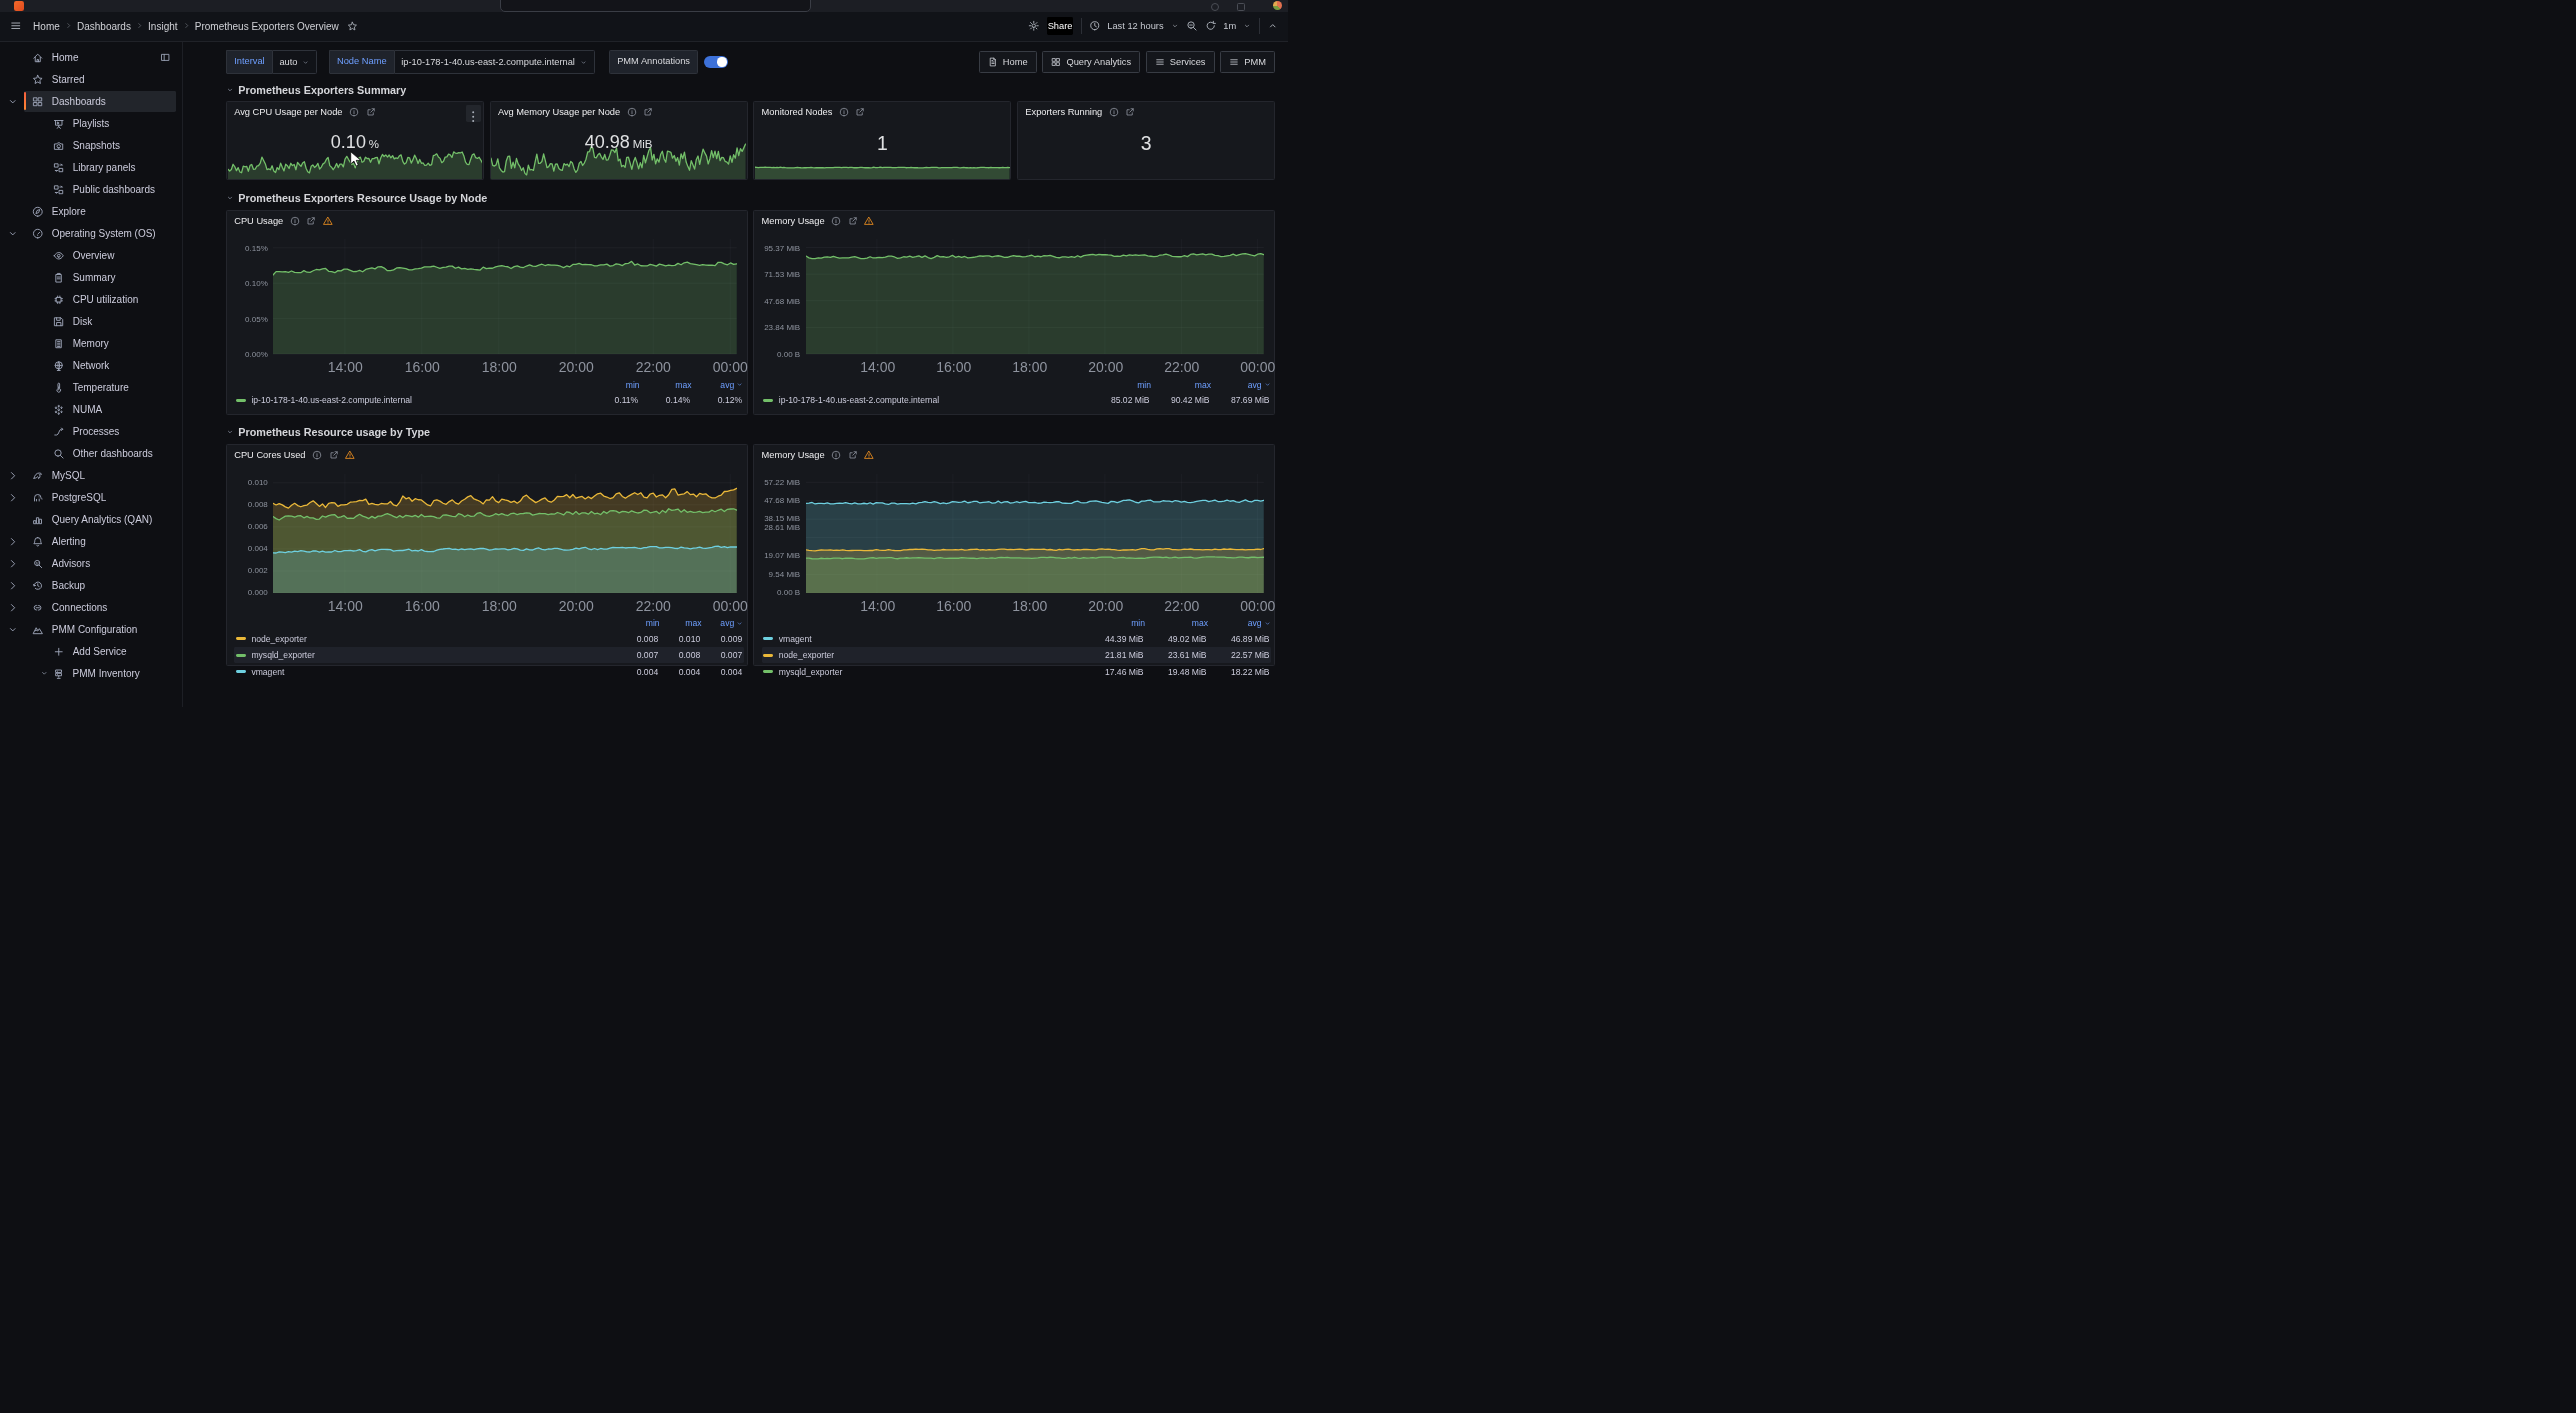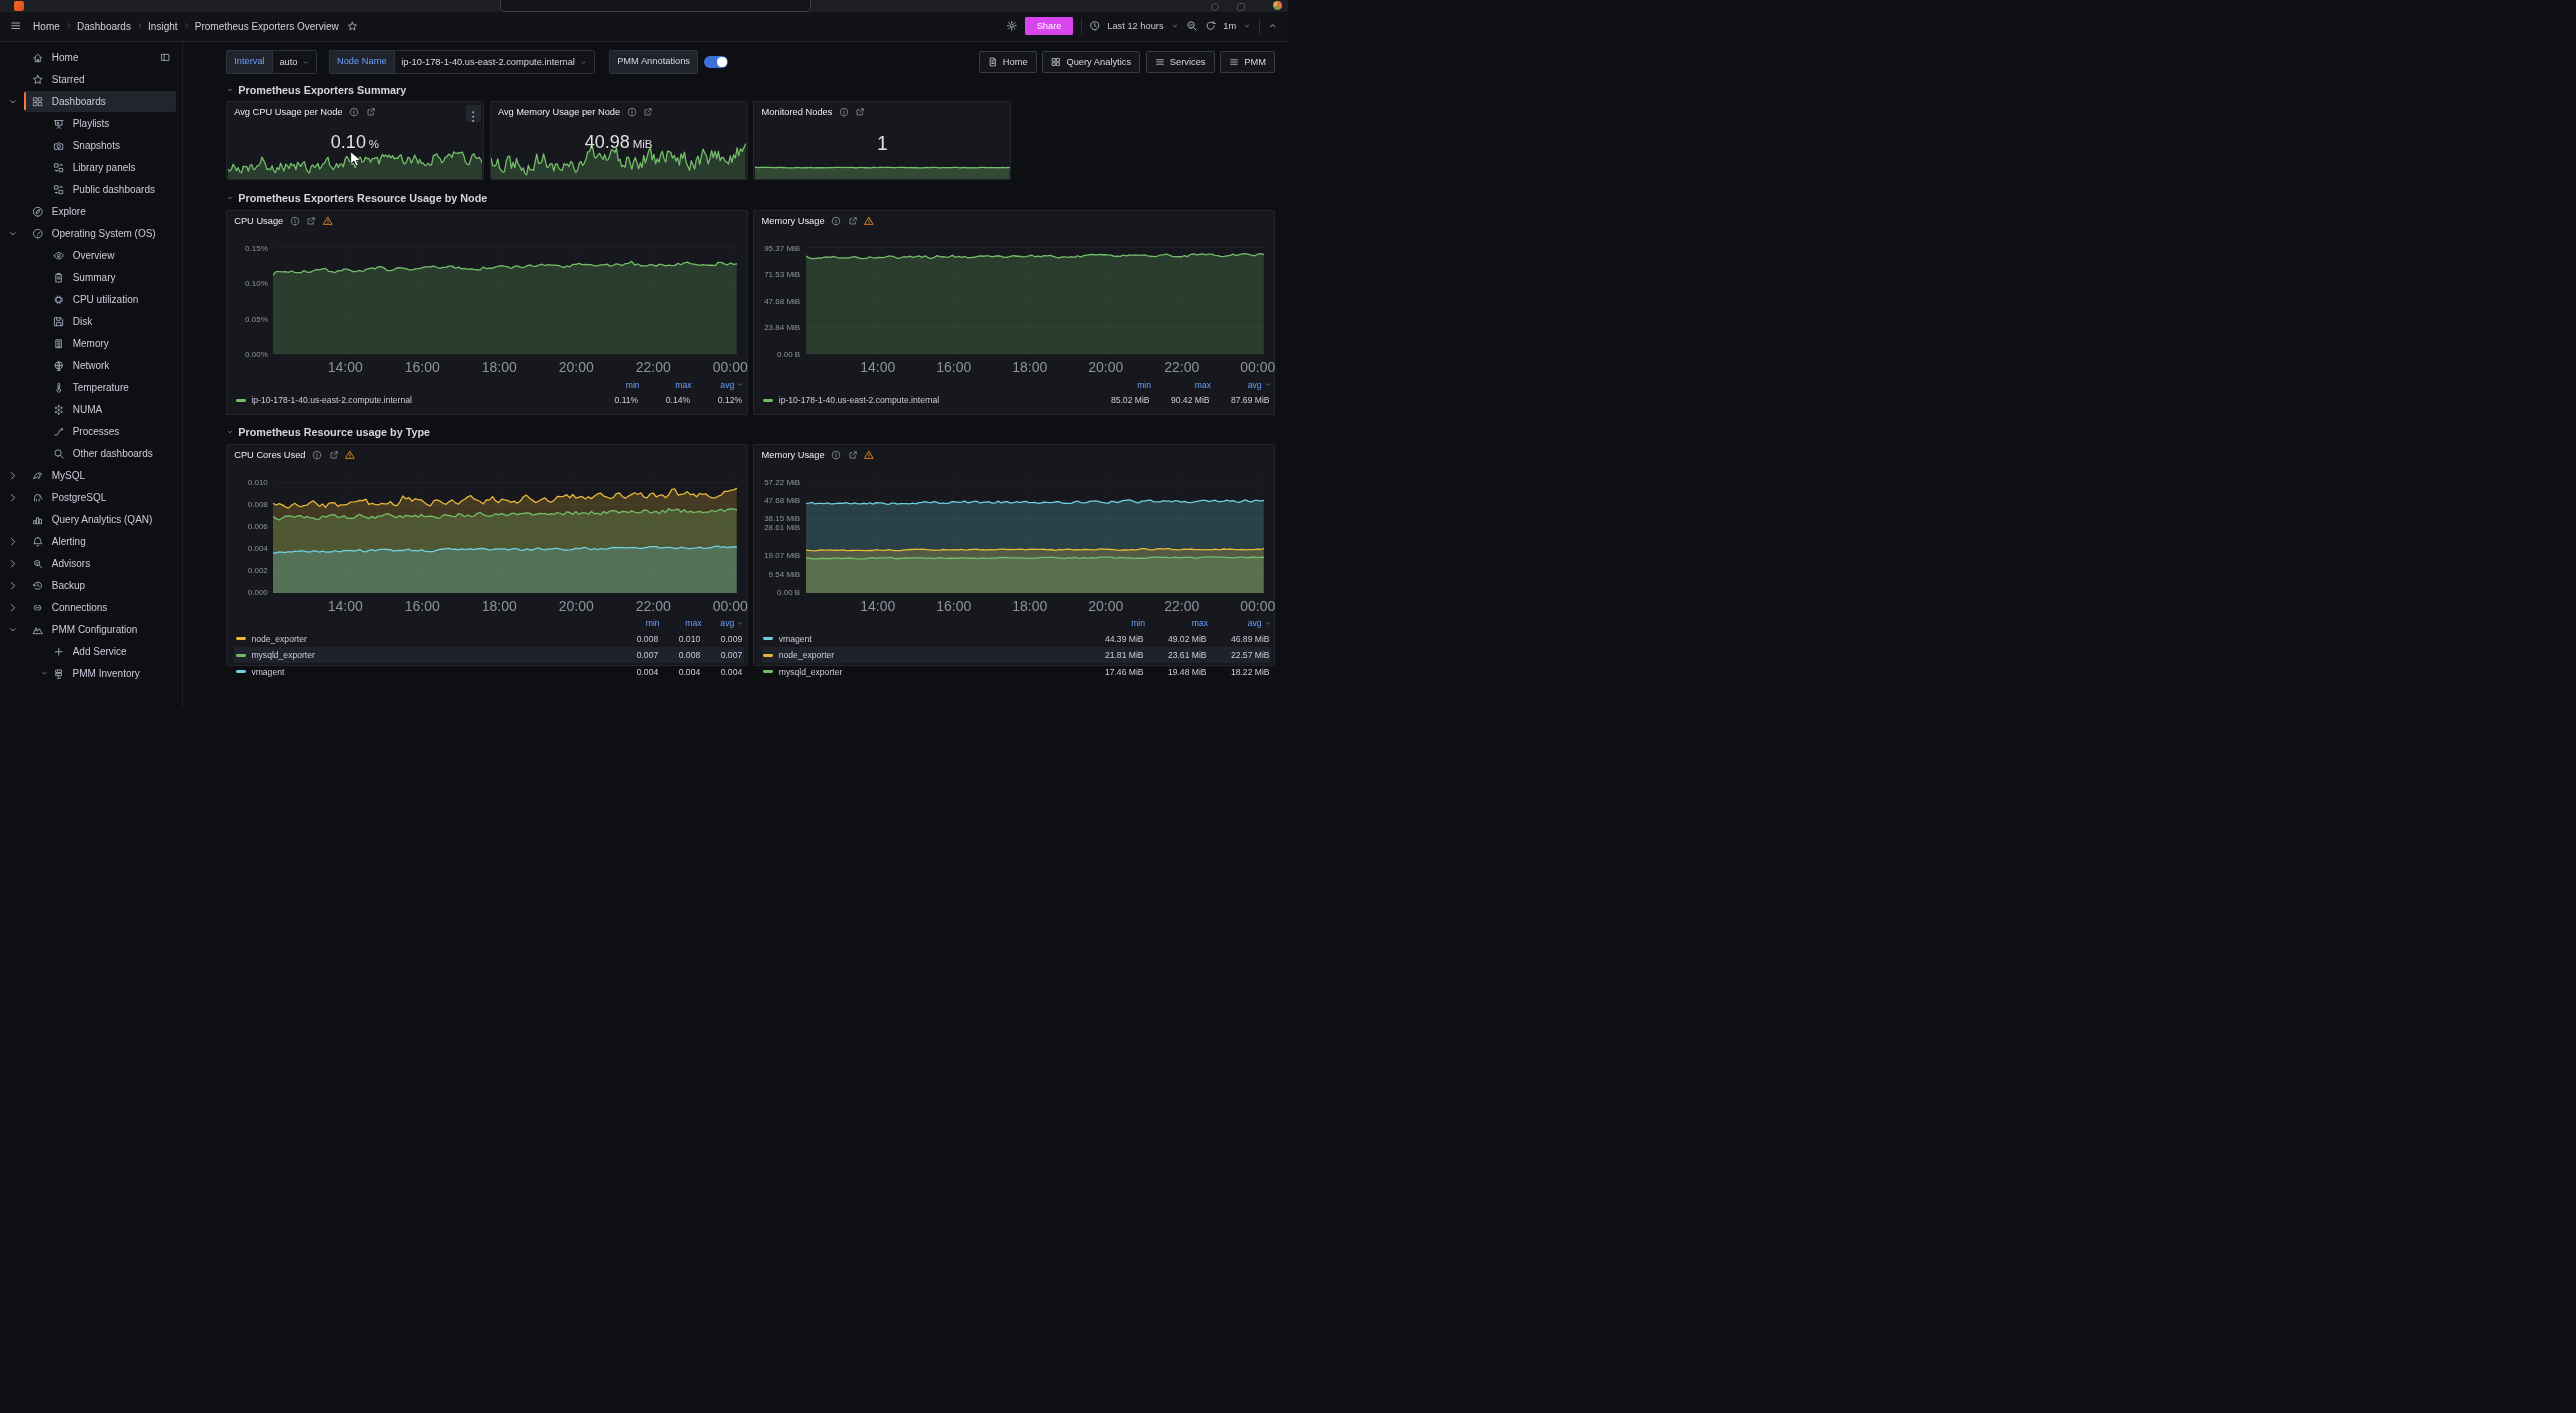--- a/index.html
+++ b/index.html
@@ -14,21 +14,21 @@
   
   #navbar{position:absolute;top:11.5px;left:0;right:0;height:30px;background:#111318;border-bottom:0.7px solid #202228;display:flex;align-items:center;padding:0 10px;box-sizing:border-box;gap:5.8px;}
   .nv-ic{width:11.5px;height:11.5px;color:#aeb3bc;flex:0 0 auto;cursor:pointer;}
   .nv-ic.sm{width:8px;height:8px;}
   .crumbs{display:flex;align-items:center;gap:5px;margin-left:5.8px;}
   .crumb{color:#d0d1d6;font-size:10px;cursor:pointer;white-space:nowrap;}
   .crumb.current{cursor:default;}
   .csep{width:7.2px;height:7.2px;color:#7b8087;}
   .star-ic{width:10.8px;height:10.8px;color:#aeb3bc;margin-left:2.9px;}
   .nv-right{margin-left:auto;display:flex;align-items:center;gap:7.2px;}
-  .share-btn{background:#d946ef;color:#fff;border:none;border-radius:1.4px;font-size:9.3px;font-weight:500;height:18.7px;padding:0 12px;font-family:inherit;cursor:pointer;}
+  .share-btn{background:#000000;color:#fff;border:none;border-radius:1.4px;font-size:9.3px;font-weight:500;height:18.7px;padding:0 1px;font-family:inherit;cursor:pointer;}
   .vdiv{width:0.7px;height:16px;background:#2c2f36;}
   .nv-txt{color:#c7cad1;font-size:9.3px;font-weight:500;white-space:nowrap;cursor:pointer;}
   
   #sidebar{position:absolute;top:42px;left:0;bottom:0;width:183px;background:#0e0f13;border-right:0.7px solid #1d1f25;padding-top:4.3px;box-sizing:border-box;overflow:hidden;}
   .srow{display:flex;align-items:center;height:22px;padding-left:7.2px;}
   .s-chev{width:11.5px;height:11.5px;color:#9da5b8;flex:0 0 auto;display:flex;}
   .s-chev svg{width:8px;height:8px;margin:auto;}
   .s-item{flex:1;height:21px;display:flex;align-items:center;margin-left:5px;margin-right:5.8px;border-radius:1.4px;position:relative;cursor:pointer;}
   .s-item.active{background:#22252b;}
   .s-item.active::before{content:"";position:absolute;left:0;top:1.4px;bottom:1.4px;width:2.2px;border-radius:1.4px;background:linear-gradient(#f55f3e,#ff8833);}
@@ -681,20 +681,36 @@
           </span>
       </div>
       <div class="stat-val" style="font-size:19.4px;"><span>1</span></div>
       <div class="spark h46">
           <div class="plot"><svg width="100%" height="100%" viewBox="0 0 355 46" preserveAspectRatio="none">
               <path d="M0.0 29.6L2.4 29.9L4.7 30.2L7.1 29.9L9.5 29.7L11.8 29.7L14.2 29.6L16.6 29.7L18.9 29.8L21.3 29.9L23.7 30.2L26.0 29.9L28.4 30.1L30.8 29.8L33.1 30.0L35.5 29.6L37.9 30.0L40.2 29.8L42.6 30.2L45.0 30.4L47.3 30.4L49.7 30.4L52.1 30.5L54.4 30.6L56.8 30.1L59.2 29.8L61.5 30.0L63.9 30.3L66.3 30.4L68.6 30.3L71.0 30.3L73.4 30.2L75.7 30.1L78.1 29.8L80.5 30.2L82.8 30.4L85.2 30.3L87.6 30.3L89.9 30.3L92.3 30.3L94.7 30.3L97.0 30.4L99.4 30.0L101.8 30.1L104.1 30.1L106.5 30.0L108.9 30.0L111.2 29.7L113.6 29.8L116.0 29.8L118.3 29.9L120.7 30.0L123.1 29.8L125.4 29.7L127.8 29.9L130.2 30.2L132.5 29.9L134.9 29.9L137.3 30.3L139.6 30.3L142.0 30.3L144.4 30.1L146.7 29.9L149.1 29.9L151.5 30.2L153.8 30.3L156.2 30.2L158.6 30.3L160.9 30.4L163.3 30.2L165.7 29.6L168.0 30.0L170.4 30.2L172.8 29.9L175.1 29.5L177.5 30.0L179.9 29.8L182.2 29.9L184.6 29.9L187.0 29.7L189.3 29.9L191.7 30.2L194.1 30.0L196.4 30.0L198.8 29.9L201.2 29.7L203.5 29.8L205.9 29.9L208.3 29.8L210.6 30.3L213.0 30.1L215.4 30.2L217.7 29.8L220.1 30.0L222.5 30.3L224.8 30.0L227.2 30.3L229.6 30.5L231.9 30.5L234.3 30.5L236.7 30.1L239.0 29.9L241.4 30.1L243.8 30.2L246.1 29.9L248.5 29.7L250.9 29.8L253.2 29.9L255.6 30.3L258.0 30.5L260.3 30.2L262.7 30.1L265.1 30.0L267.4 30.1L269.8 30.0L272.2 30.1L274.5 30.1L276.9 29.8L279.3 29.8L281.6 29.8L284.0 30.2L286.4 30.4L288.7 30.0L291.1 29.9L293.5 30.3L295.8 30.2L298.2 30.4L300.6 30.3L302.9 30.4L305.3 30.2L307.7 30.5L310.0 30.3L312.4 30.0L314.8 29.8L317.1 29.8L319.5 29.7L321.9 30.0L324.2 30.0L326.6 30.3L329.0 29.8L331.3 30.1L333.7 30.0L336.1 30.1L338.4 30.0L340.8 30.3L343.2 30.1L345.5 29.9L347.9 30.0L350.3 30.2L352.6 29.8L355.0 30.1L355 46L0 46Z" fill="#73BF69" fill-opacity="0.3" stroke="none"></path>
               <path d="M0.0 29.6L2.4 29.9L4.7 30.2L7.1 29.9L9.5 29.7L11.8 29.7L14.2 29.6L16.6 29.7L18.9 29.8L21.3 29.9L23.7 30.2L26.0 29.9L28.4 30.1L30.8 29.8L33.1 30.0L35.5 29.6L37.9 30.0L40.2 29.8L42.6 30.2L45.0 30.4L47.3 30.4L49.7 30.4L52.1 30.5L54.4 30.6L56.8 30.1L59.2 29.8L61.5 30.0L63.9 30.3L66.3 30.4L68.6 30.3L71.0 30.3L73.4 30.2L75.7 30.1L78.1 29.8L80.5 30.2L82.8 30.4L85.2 30.3L87.6 30.3L89.9 30.3L92.3 30.3L94.7 30.3L97.0 30.4L99.4 30.0L101.8 30.1L104.1 30.1L106.5 30.0L108.9 30.0L111.2 29.7L113.6 29.8L116.0 29.8L118.3 29.9L120.7 30.0L123.1 29.8L125.4 29.7L127.8 29.9L130.2 30.2L132.5 29.9L134.9 29.9L137.3 30.3L139.6 30.3L142.0 30.3L144.4 30.1L146.7 29.9L149.1 29.9L151.5 30.2L153.8 30.3L156.2 30.2L158.6 30.3L160.9 30.4L163.3 30.2L165.7 29.6L168.0 30.0L170.4 30.2L172.8 29.9L175.1 29.5L177.5 30.0L179.9 29.8L182.2 29.9L184.6 29.9L187.0 29.7L189.3 29.9L191.7 30.2L194.1 30.0L196.4 30.0L198.8 29.9L201.2 29.7L203.5 29.8L205.9 29.9L208.3 29.8L210.6 30.3L213.0 30.1L215.4 30.2L217.7 29.8L220.1 30.0L222.5 30.3L224.8 30.0L227.2 30.3L229.6 30.5L231.9 30.5L234.3 30.5L236.7 30.1L239.0 29.9L241.4 30.1L243.8 30.2L246.1 29.9L248.5 29.7L250.9 29.8L253.2 29.9L255.6 30.3L258.0 30.5L260.3 30.2L262.7 30.1L265.1 30.0L267.4 30.1L269.8 30.0L272.2 30.1L274.5 30.1L276.9 29.8L279.3 29.8L281.6 29.8L284.0 30.2L286.4 30.4L288.7 30.0L291.1 29.9L293.5 30.3L295.8 30.2L298.2 30.4L300.6 30.3L302.9 30.4L305.3 30.2L307.7 30.5L310.0 30.3L312.4 30.0L314.8 29.8L317.1 29.8L319.5 29.7L321.9 30.0L324.2 30.0L326.6 30.3L329.0 29.8L331.3 30.1L333.7 30.0L336.1 30.1L338.4 30.0L340.8 30.3L343.2 30.1L345.5 29.9L347.9 30.0L350.3 30.2L352.6 29.8L355.0 30.1" fill="none" stroke="#73BF69" stroke-width="1.8" stroke-linejoin="round" stroke-linecap="round"></path>
             </svg></div>
         </div>
     </div>
+    <div class="panel h110">
+      <div class="p-head">
+        <span class="p-title">Exporters Running</span>
+        <span class="ph-ic">
+            <svg viewBox="0 0 16 16" style="width:100%;height:100%;display:block" fill="none" stroke="currentColor" stroke-width="1.3" stroke-linecap="round" stroke-linejoin="round">
+              <path d="M8 14A6 6 0 1 0 8 2a6 6 0 0 0 0 12ZM8 7.2v3.6M8 5.2h.01"></path>
+            </svg>
+          </span>
+        <span class="ph-ic">
+            <svg viewBox="0 0 16 16" style="width:100%;height:100%;display:block" fill="none" stroke="currentColor" stroke-width="1.3" stroke-linecap="round" stroke-linejoin="round">
+              <path d="M6.8 4.4H3.2v8.4h8.4V9.2M9.6 2.8h3.6v3.6M13 3 7.6 8.4"></path>
+            </svg>
+          </span>
+      </div>
+      <div class="stat-val" style="font-size:19.4px;"><span>3</span></div>
+    </div>
   </div>
 
   <div class="section-h" style="margin-top:11.5px;">
     <span class="sc">
         <svg viewBox="0 0 16 16" style="width:100%;height:100%;display:block" fill="none" stroke="currentColor" stroke-width="1.3" stroke-linecap="round" stroke-linejoin="round">
           <path d="M4.8 6.4 8 9.6l3.2-3.2"></path>
         </svg>
       </span>
     <span class="st">Prometheus Exporters Resource Usage by Node</span>
   </div>

